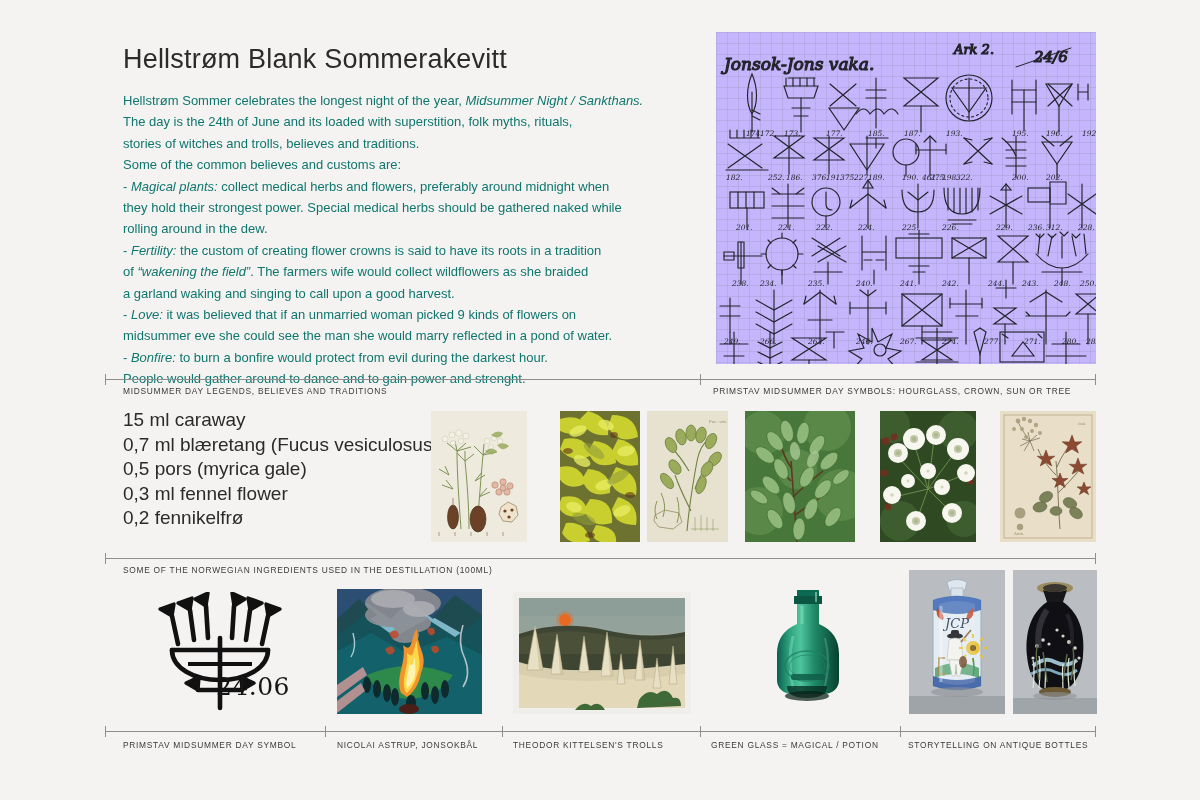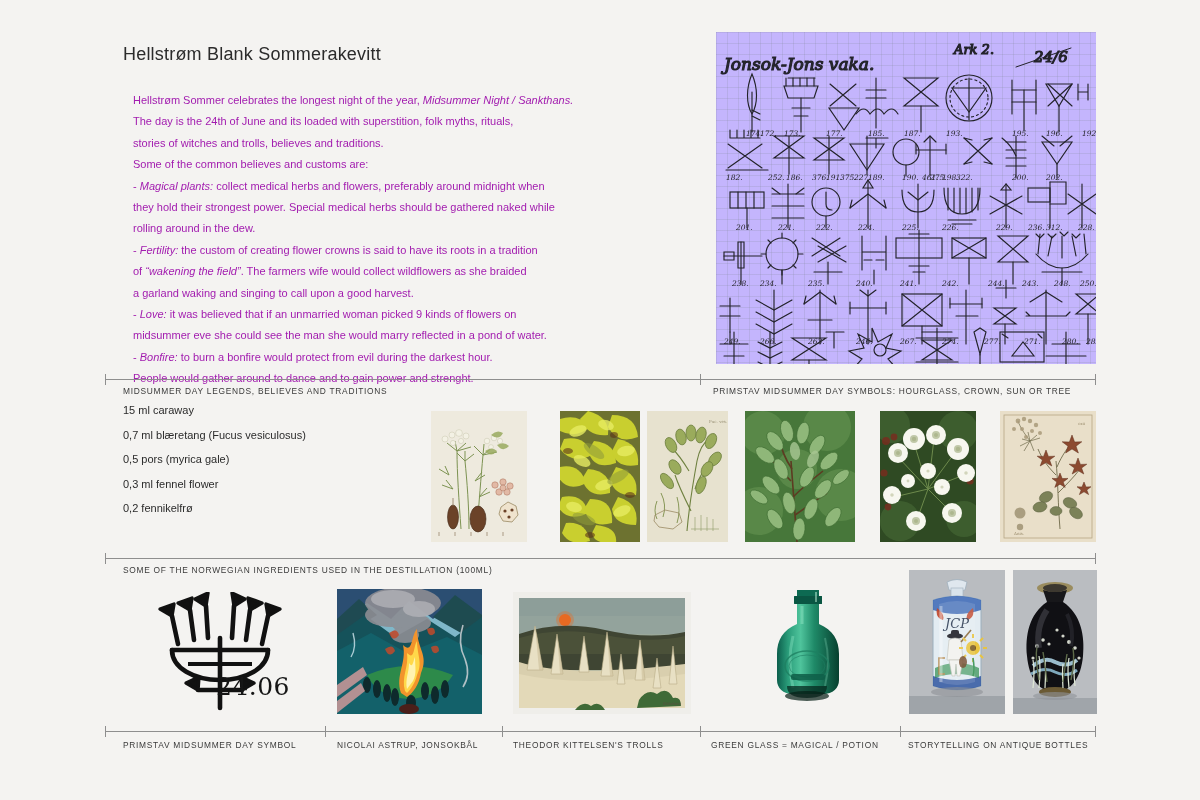--- a/index.html
+++ b/index.html
@@ -9,26 +9,26 @@
     font-family:"Liberation Sans", sans-serif;
     color:#231f20;
     overflow:hidden;
     position:relative;
   }
   .page{position:absolute;inset:0;}
 
   
   .title{
     position:absolute;left:123px;top:44px;
-    font-size:18px;font-weight:400;letter-spacing:.2px;color:#2b2b2b;
+    font-size:27px;font-weight:400;letter-spacing:.2px;color:#2b2b2b;
     white-space:nowrap;
   }
   .intro{
-    position:absolute;left:133px;top:90px;width:590px;
-    font-size:11px;line-height:21.4px;color:#a21caf;
+    position:absolute;left:123px;top:90px;width:590px;
+    font-size:13px;line-height:21.4px;color:#0f766e;
   }
   .intro p{margin:0;}
   .intro em{font-style:italic;}
 
   
   .manuscript{
     position:absolute;left:716px;top:32px;width:380px;height:332px;
     background:#c4b5fd;
     overflow:hidden;
     text-align:right;
@@ -47,22 +47,22 @@
   .tick{position:absolute;width:1px;background:#8e8e8e;}
 
   .caption{
     position:absolute;
     font-size:8.4px;letter-spacing:.72px;color:#3a3a3a;
     white-space:nowrap;text-transform:uppercase;
   }
 
   
   .ingredients{
-    position:absolute;left:123px;top:398px;width:310px;
-    font-size:11px;line-height:24.6px;color:#2b2b2b;
+    position:absolute;left:123px;top:408px;width:310px;
+    font-size:19px;line-height:24.6px;color:#2b2b2b;
   }
   .ingredients div{white-space:nowrap;}
 
   
   .plate{position:absolute;overflow:hidden;background:#efeeec;}
   .plate svg{display:block;width:100%;height:100%;}
 
   
   .primstav-sym{position:absolute;left:150px;top:592px;width:140px;height:122px;}
   .primstav-sym svg{display:block;}

